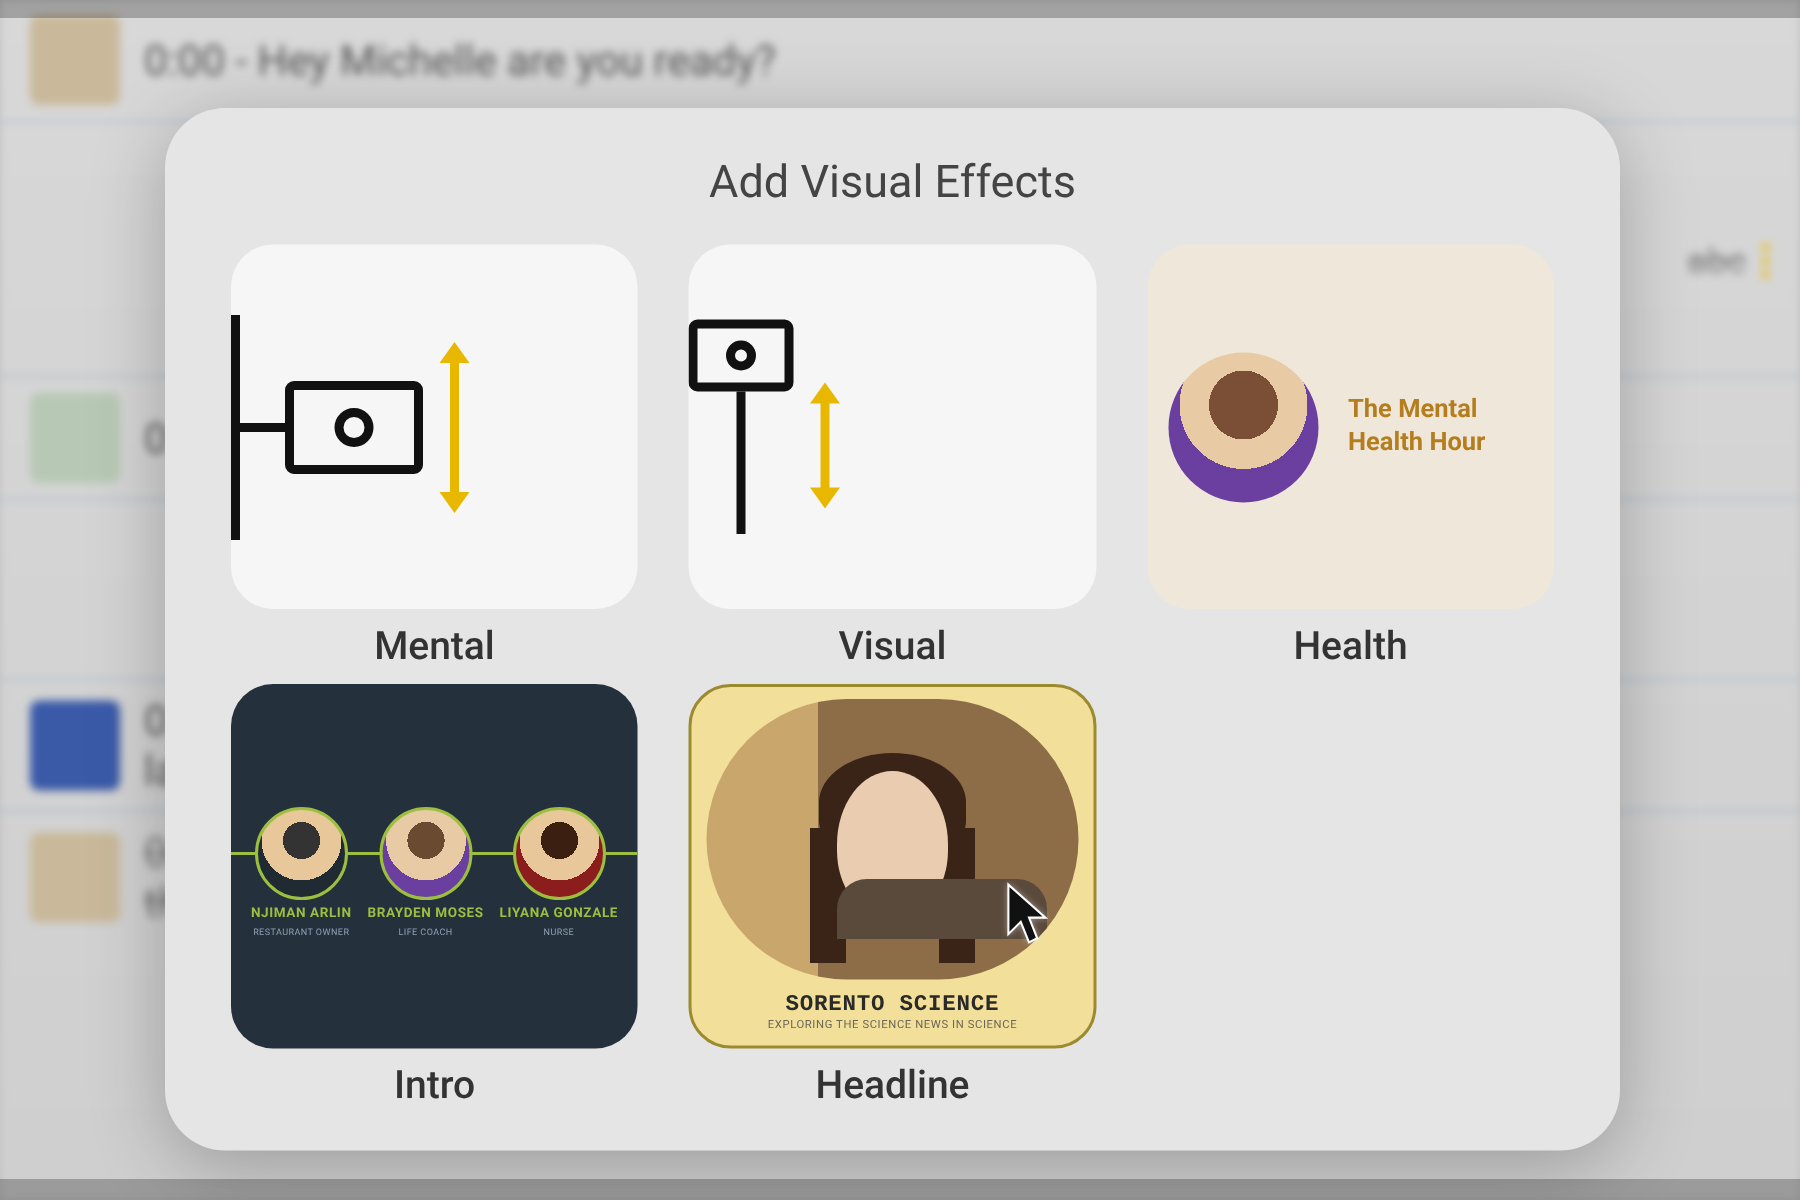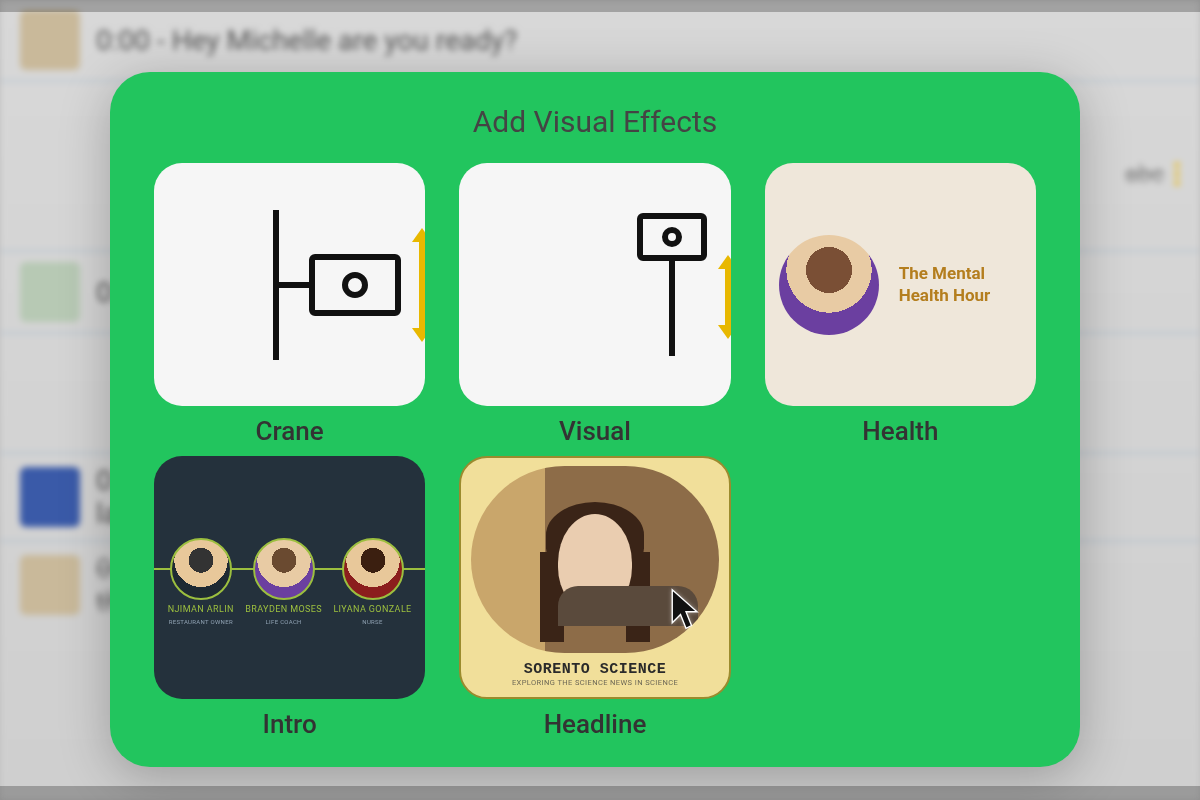--- a/index.html
+++ b/index.html
@@ -38,21 +38,21 @@
     background: rgba(0,0,0,0.25); pointer-events:none;
   }
   .dark-top{ top:0; height:12px; }
   .dark-bottom{ bottom:0; height:14px; }
 
   
   .modal {
     position: absolute;
     top: 72px; left: 110px;
     width: 970px; height: 695px;
-    background: #22c55e;
+    background: #e5e5e5;
     border-radius: 40px;
     box-shadow: 0 10px 50px rgba(0,0,0,0.25);
     padding: 32px 44px 28px;
     display:flex; flex-direction:column;
   }
   .modal-title {
     text-align:center;
     font-size: 30px;
     font-weight: 400;
     color: #444;
@@ -69,21 +69,21 @@
   }
   .cell {
     display:flex; flex-direction:column; align-items:center;
     min-height:0;
   }
   .effect-thumb {
     width: 100%;
     flex:1;
     border-radius: 28px;
     background: #f6f6f6;
-    display:flex; align-items:center; justify-content:flex-end;
+    display:flex; align-items:center; justify-content:flex-start;
     position:relative;
     overflow:hidden;
     cursor:pointer;
     min-height:0;
   }
   .effect-label {
     margin-top: 10px;
     font-size: 26px;
     font-weight: 500;
     color:#333;
@@ -145,21 +145,21 @@
 
   
   .intro-card{ background:#24313c; position:relative;}
   .intro-row{position:absolute; left:0; right:0; top:46%; height:2px; background:#9cbf3f;}
   .intro-people{position:relative; display:flex; justify-content:space-around; width:100%; padding:0 8px; margin-top:8px;}
   .person{display:flex; flex-direction:column; align-items:center; gap:4px;}
   .p-avatar{width:62px; height:62px; border-radius:50%; border:2px solid #9cbf3f;}
   .pa1{background: radial-gradient(circle at 50% 35%, #333 0 26%, #e8c89a 26% 56%, #1f2a33 56% 100%);}
   .pa2{background: radial-gradient(circle at 50% 35%, #6a4a30 0 26%, #e8cba4 26% 56%, #6b3fa0 56% 100%);}
   .pa3{background: radial-gradient(circle at 50% 35%, #3b1f10 0 26%, #e8c89a 26% 56%, #8b1d1d 56% 100%);}
-  .p-name{color:#9cbf3f; font-size:9px; font-weight:400; letter-spacing:0.4px;}
+  .p-name{color:#9cbf3f; font-size:9px; font-weight:700; letter-spacing:0.4px;}
   .p-role{color:#b9cde0; font-size:6px; opacity:.7; letter-spacing:.3px;}
 
   
   .headline-card{ background:#f1df9a; border:2px solid #9b8b2e; flex-direction:column; padding:8px 10px 10px;}
   .head-photo{
     width:100%; flex:1; border-radius:999px; background:linear-gradient(90deg,#c9a66b 0 30%, #8d6c48 30% 100%);
     position:relative; overflow:hidden; display:flex; align-items:center; justify-content:center;
   }
   .head-face{ width:74px; height:98px; border-radius:50% 50% 46% 46%; background:#eacdb0; position:relative; margin-top:6px;}
   .head-hair{position:absolute; top:-6px; left:-12px; right:-12px; height:66px; border-radius:50% 50% 30% 30%; background:#3a2417;}
@@ -236,21 +236,21 @@
           <div class="crane-rig">
             <div class="crane-post"></div>
             <div class="crane-arm"></div>
             <div class="cam" style="width:92px;height:62px;">
               <div class="cam-lens" style="width:26px;height:26px;"></div>
             </div>
           </div>
           <div class="arrow-v" style="height:90px;"></div>
         </div>
       </div>
-      <div class="effect-label">Crane</div>
+      <div class="effect-label">Mental</div>
     </div>
 
     <div class="cell">
       <div class="effect-thumb">
         <div class="dolly-wrap">
           <div class="dolly-col">
             <div class="cam" style="width:70px;height:48px;">
               <div class="cam-lens" style="width:20px;height:20px;"></div>
             </div>
             <div class="dolly-post"></div>

